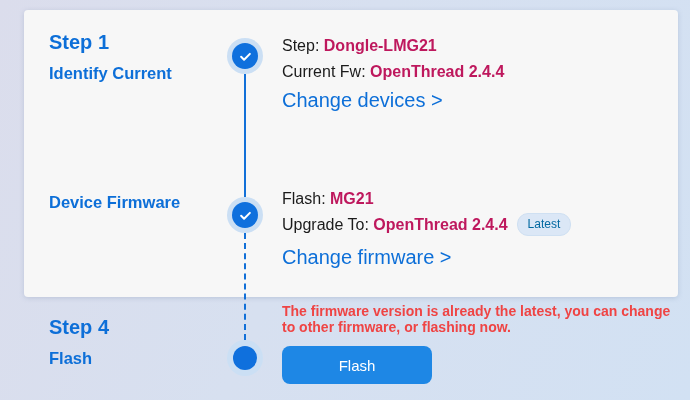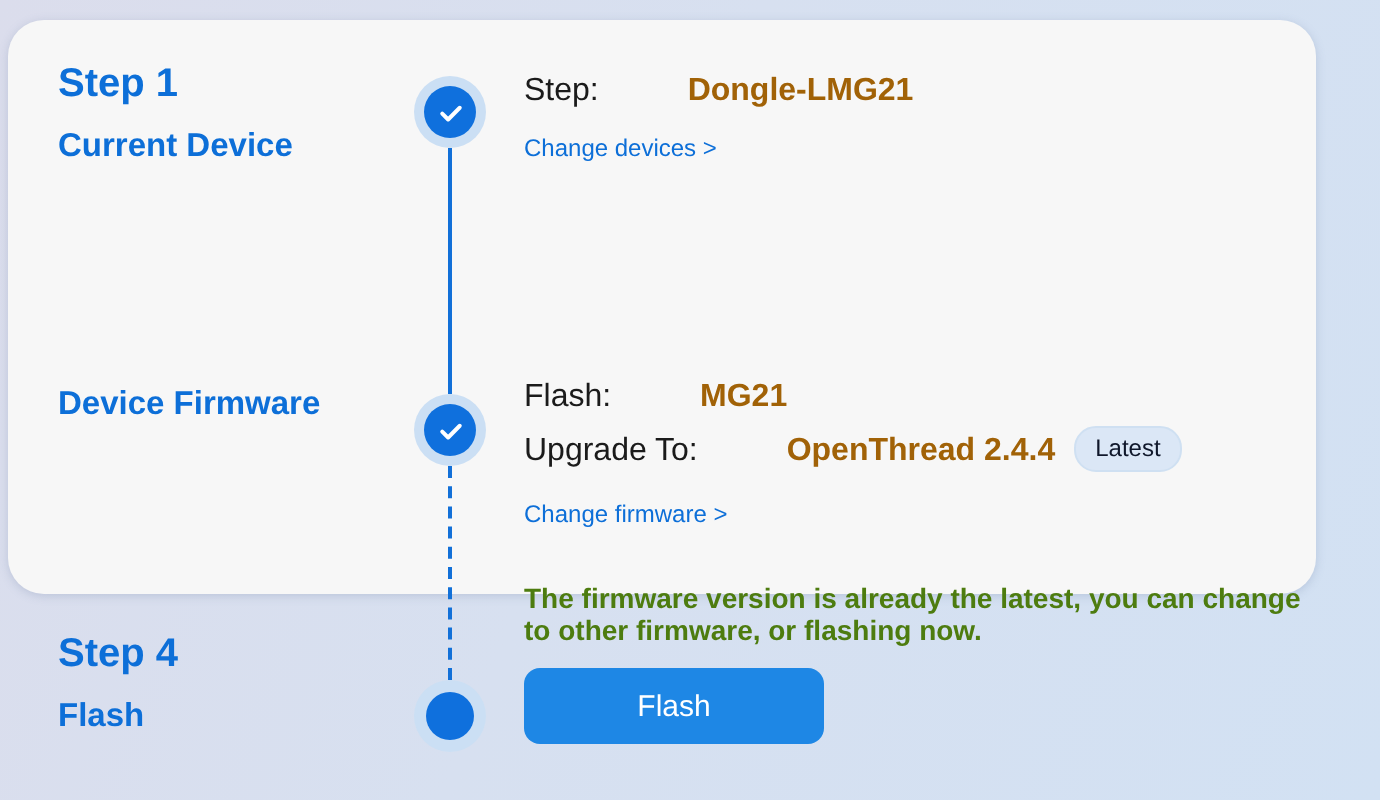--- a/index.html
+++ b/index.html
@@ -10,22 +10,22 @@
     --dark:#1b1b1b;
   }
   *{box-sizing:border-box;}
   html,body{margin:0;padding:0;}
   body{
     width:690px;height:400px;position:relative;overflow:hidden;
     font-family:"Liberation Sans", sans-serif;
     background:linear-gradient(112deg,#dbddec 0%,#d7e0f0 45%,#d2e1f3 100%);
   }
   .card{
-    position:absolute;left:4px;top:10px;width:654px;height:287px;
-    background:#f7f7f7;border-radius:18px;
+    position:absolute;left:24px;top:10px;width:654px;height:287px;
+    background:#f7f7f7;border-radius:4px;
     box-shadow:0 1px 5px rgba(110,130,165,0.28);
   }
   
   .step-block{position:absolute;left:25px;}
   .sb1{top:21px}.sb2{top:173px}.sb3{top:306px}
   .step-title{font-size:20px;font-weight:700;color:var(--accent);line-height:23px;}
   .step-sub{font-size:16.5px;font-weight:700;color:var(--accent);margin-top:10px;line-height:19px;}
   
   .tl{position:absolute;left:220px;width:0;}
   .tl-solid{top:64px;height:123px;border-left:2px solid #1270d8;}
@@ -38,45 +38,45 @@
   .node-inner{
     width:26px;height:26px;border-radius:50%;background:var(--circle);
     display:flex;align-items:center;justify-content:center;
   }
   .n3 .node-inner{width:24px;height:24px;}
   .node svg{display:block;}
   
   .content{position:absolute;left:258px;}
   .c1{top:26px}.c2{top:179px}.c3{top:282px}
   .text-line{font-size:16px;color:var(--dark);line-height:19px;margin-bottom:7px;white-space:nowrap;}
-  .text-line b{font-weight:700;color:#a16207;margin-left:40px;}
+  .text-line b{font-weight:700;color:#be185d;}
   .link{
-    display:inline-block;color:var(--accent);font-size:12px;line-height:19px;
+    display:inline-block;color:var(--accent);font-size:20px;line-height:19px;
     margin-top:3px;cursor:pointer;text-decoration:none;white-space:nowrap;
   }
   .badge{
-    display:inline-block;margin-left:9px;background:#dbe7f6;color:#0f172a;
+    display:inline-block;margin-left:9px;background:#dbe7f6;color:#0369a1;
     font-size:12px;line-height:12px;padding:4px 10px 5px;border-radius:11px;
     border:1px solid #cfe0f2;position:relative;top:-2px;white-space:nowrap;
   }
-  .note{color:#4d7c0f;font-weight:700;font-size:14px;line-height:15.5px;}
+  .note{color:#ef4444;font-weight:700;font-size:14px;line-height:15.5px;margin-top:12px;}
   .flash-btn{
     display:block;margin-top:11px;width:150px;height:38px;border:none;
     background:var(--btn);color:#ffffff;font-size:15px;border-radius:8px;
     font-family:"Liberation Sans", sans-serif;cursor:pointer;
   }
 </style>
 </head>
 <body>
 
 <div class="card">
 
   <div class="step-block sb1">
     <div class="step-title">Step 1</div>
-    <div class="step-sub">Current Device</div>
+    <div class="step-sub">Identify Current</div>
   </div>
   <div class="step-block sb2">
     <div class="step-sub">Device Firmware</div>
   </div>
   <div class="step-block sb3">
     <div class="step-title">Step 4</div>
     <div class="step-sub">Flash</div>
   </div>
 
   <div class="tl tl-solid"></div>
@@ -95,20 +95,21 @@
         <path d="M5 12.5l4.7 4.7L19 7.8" stroke="#ffffff" stroke-width="3.2" fill="none" stroke-linecap="round" stroke-linejoin="round"></path>
       </svg>
     </div>
   </div>
   <div class="node n3">
     <div class="node-inner"></div>
   </div>
 
   <div class="content c1">
     <div class="text-line"><span>Step: </span><b>Dongle-LMG21</b></div>
+    <div class="text-line"><span>Current Fw: </span><b>OpenThread 2.4.4</b></div>
     <a class="link">Change devices &gt;</a>
   </div>
 
   <div class="content c2">
     <div class="text-line"><span>Flash: </span><b>MG21</b></div>
     <div class="text-line"><span>Upgrade To: </span><b>OpenThread 2.4.4</b><span class="badge">Latest</span></div>
     <a class="link">Change firmware &gt;</a>
   </div>
 
   <div class="content c3">

